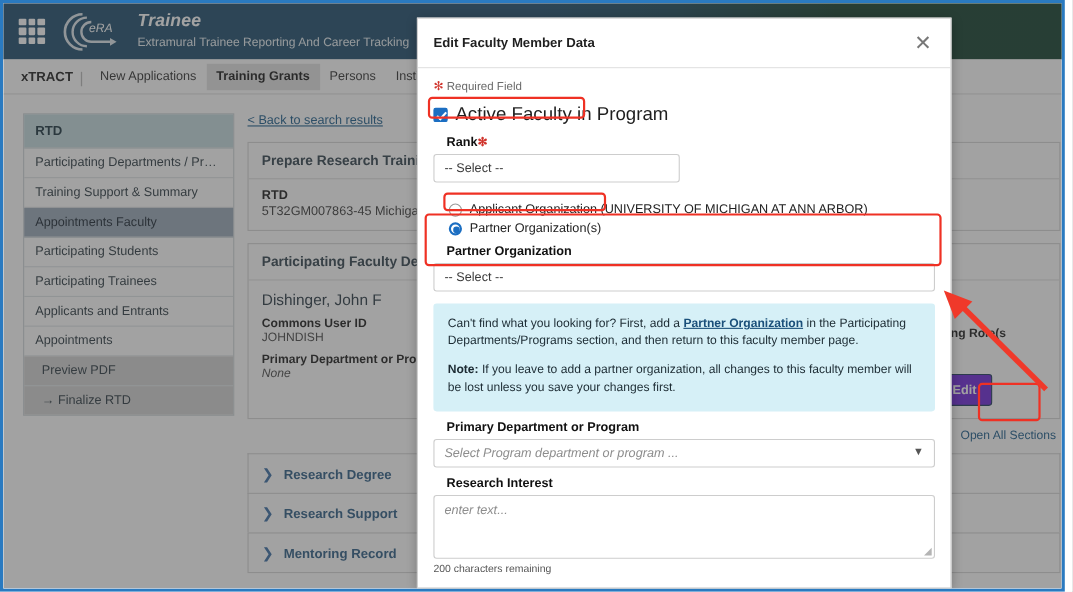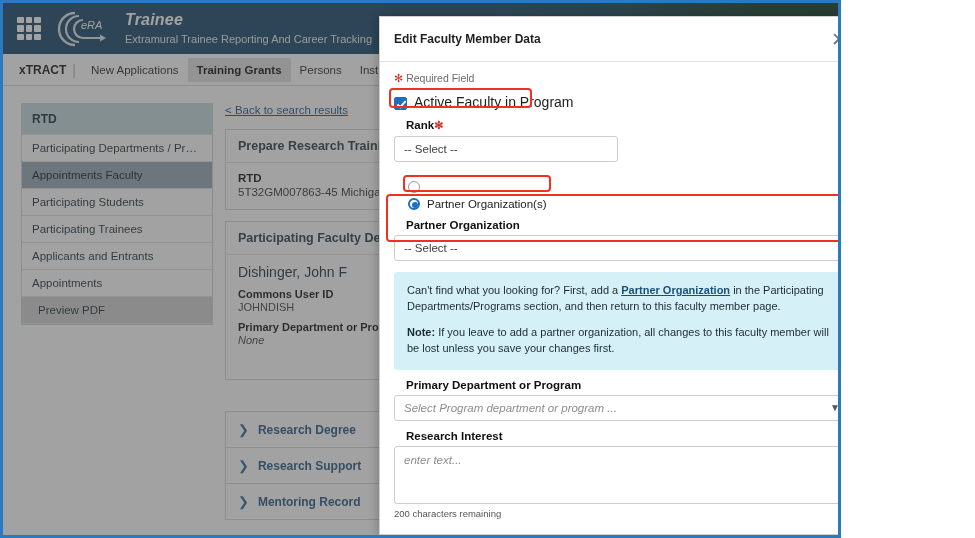--- a/index.html
+++ b/index.html
@@ -6,21 +6,21 @@
   html, body {
     margin: 0; padding: 0;
     width: 975px; height: 538px;
     overflow: hidden;
     font-family: "Liberation Sans", sans-serif;
     background: #ffffff;
   }
 
   #page {
     position: relative;
-    width: 841px; height: 538px;
+    width: 968px; height: 538px;
     border: 3px solid #2a7ac0;
     background: #ffffff;
     overflow: hidden;
   }
 
   
   #app {
     position: absolute;
     left: 0; top: 0; right: 0; bottom: 0;
     background: #ffffff;
@@ -297,23 +297,23 @@
   }
   .req-note {
     font-size: 10.5px;
     color: #6b6b6b;
     margin-bottom: 9px;
   }
   .ast { color: #d0342c; font-size: 11px; }
 
   .chk-row {
     display: flex;
-    align-items: flex-end;
+    align-items: center;
     gap: 7px;
-    font-size: 14px;
+    font-size: 17px;
     color: #1f1f1f;
   }
   .cb {
     width: 13px; height: 13px;
     border: 1px solid #9a9a9a;
     border-radius: 2px;
     background: #ffffff;
     flex: 0 0 auto;
   }
   .cb.checked {
@@ -486,26 +486,28 @@
       <span class="tab-item active">Training Grants</span>
       <span class="tab-item">Persons</span>
       <span class="tab-item">Institution Data</span>
     </div>
 
     <div class="content">
 
       <div class="sidebar">
         <div class="side-item header">RTD</div>
         <div class="side-item">Participating Departments / Programs</div>
+        <div class="side-item">Training Support &amp; Summary</div>
         <div class="side-item selected">Appointments Faculty</div>
         <div class="side-item">Participating Students</div>
         <div class="side-item">Participating Trainees</div>
         <div class="side-item">Applicants and Entrants</div>
         <div class="side-item">Appointments</div>
         <div class="side-item footer">Preview PDF</div>
+        <div class="side-item footer last">→ Finalize RTD</div>
       </div>
 
       <div class="main">
         <a class="back-link">&lt; Back to search results</a>
 
         <div class="card">
           <div class="card-head">Prepare Research Training</div>
           <div class="card-body">
             <div class="g-label">RTD</div>
             <div class="g-val">5T32GM007863-45 Michigan Med</div>
@@ -594,20 +596,21 @@
         <span>Rank</span><span class="ast">✻</span>
       </div>
       <div class="sel narrow">
         <span>-- Select --</span>
       </div>
 
       <div style="height:14px;"></div>
 
       <div class="radio-row">
         <span class="rb"></span>
+        <span>Applicant Organization (UNIVERSITY OF MICHIGAN AT ANN ARBOR)</span>
       </div>
       <div class="radio-row">
         <span class="rb on"></span>
         <span>Partner Organization(s)</span>
       </div>
 
       <div class="f-label">Partner Organization</div>
       <div class="sel wide">
         <span>-- Select --</span>
       </div>

